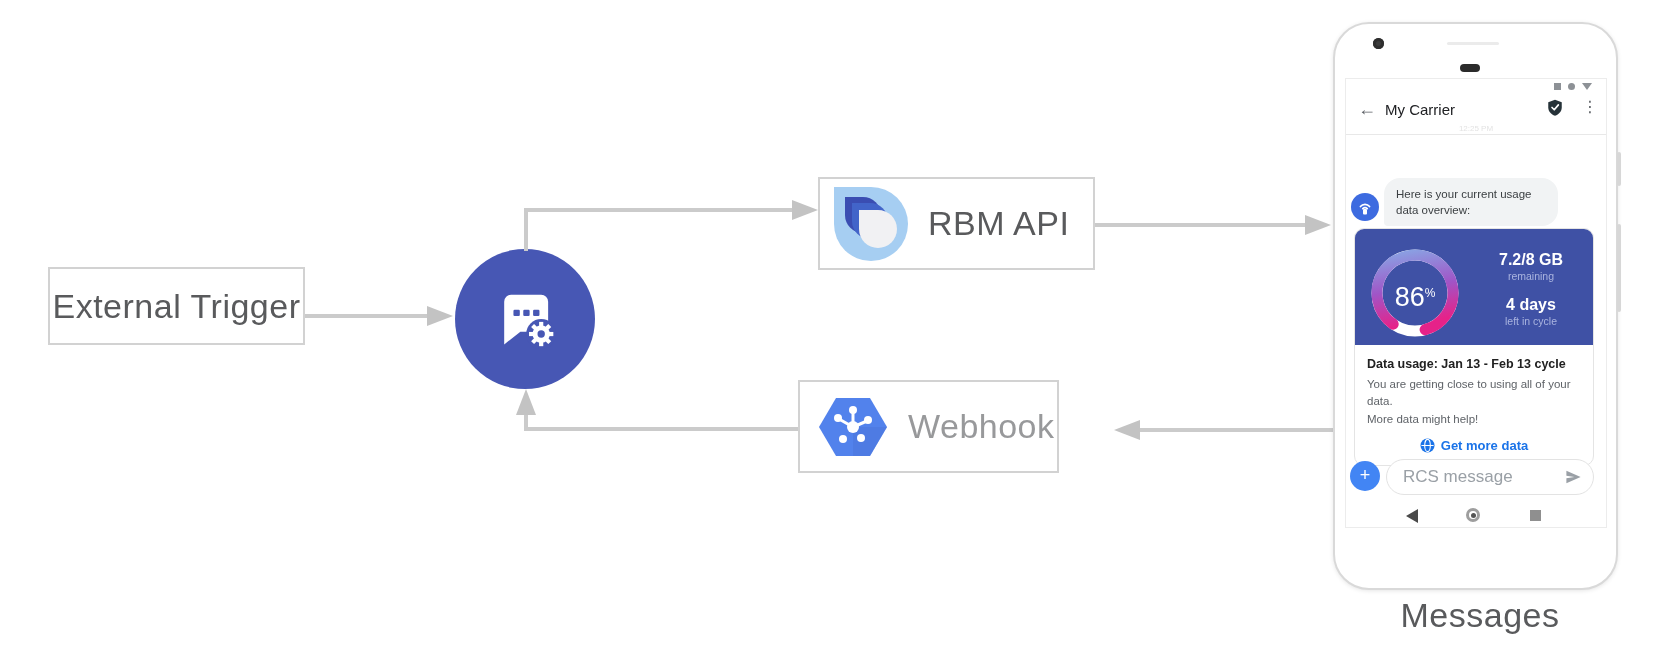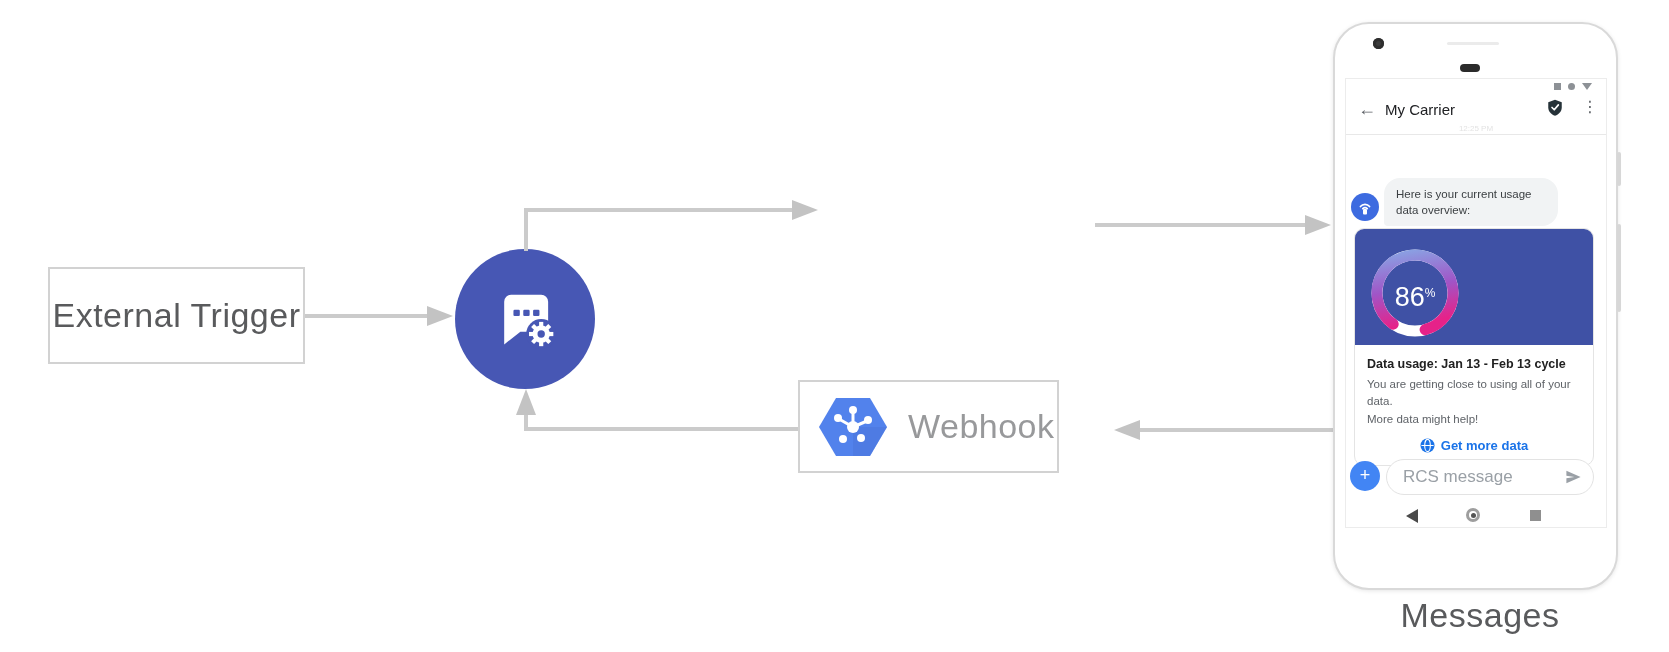--- a/index.html
+++ b/index.html
@@ -88,21 +88,21 @@
     border-top:7px solid transparent; border-bottom:7px solid transparent; border-right:12px solid #4a4a4a; }
   .nav-home { position:absolute; left:120px; top:1px; width:14px; height:14px; border:3px solid #9e9e9e; border-radius:50%; }
   .nav-home::after { content:""; position:absolute; left:1.5px; top:1.5px; width:5px; height:5px; border-radius:50%; background:#555; }
   .nav-recents { position:absolute; left:184px; top:3px; width:11px; height:11px; background:#8f8f8f; }
 </style>
 </head>
 <body>
 
 <div id="stage">
 
-  <div class="dbox" style="left:48px; top:267px; width:257px; height:97px; justify-content:center;">
+  <div class="dbox" style="left:48px; top:267px; width:257px; height:78px; justify-content:center;">
     <span class="dlabel">External Trigger</span>
   </div>
 
   <div class="hline" style="left:305px; top:314px; width:124px;"></div>
   <div class="ah right" style="left:427px; top:306px;"></div>
 
   <div class="agent-circle">
     <svg width="74" height="74" viewBox="0 0 64 64">
       <path d="M20 11 h26 a6 6 0 0 1 6 6 v20 a6 6 0 0 1 -6 6 H28 L14 54 V17 a6 6 0 0 1 6 -6 z" fill="#ffffff"></path>
       <rect x="22" y="24" width="5.5" height="5.5" rx="1" fill="#4757b4"></rect>
@@ -137,20 +137,29 @@
         <circle cx="46" cy="45" r="7.5"></circle>
       </g>
       <circle cx="46" cy="45" r="3.2" fill="#4757b4"></circle>
     </svg>
   </div>
 
   <div class="vline" style="left:524px; top:210px; height:41px;"></div>
   <div class="hline" style="left:524px; top:208px; width:268px;"></div>
   <div class="ah right" style="left:792px; top:200px;"></div>
 
+  <div class="dbox" style="left:818px; top:177px; width:277px; height:93px;">
+    <div class="api-logo">
+      <div class="drop" style="left:2px; top:3px; width:74px; height:74px; background:#a6cef2;"></div>
+      <div class="drop" style="left:13px; top:13px; width:36px; height:36px; background:#3a4db2;"></div>
+      <div class="drop" style="left:20px; top:19px; width:36px; height:36px; background:#4264c9;"></div>
+      <div class="drop" style="left:27px; top:26px; width:38px; height:38px; background:#f1f1f3;"></div>
+    </div>
+    <span class="dlabel" style="margin-left:16px;">RBM API</span>
+  </div>
 
   <div class="hline" style="left:1095px; top:223px; width:212px;"></div>
   <div class="ah right" style="left:1305px; top:215px;"></div>
 
   <div class="dbox" style="left:798px; top:380px; width:261px; height:93px;">
     <svg width="78" height="70" viewBox="0 0 78 70" style="margin-left:14px; flex:none;">
       <polygon points="5,35 22,6 56,6 73,35 56,64 22,64" fill="#5282ec"></polygon>
       <polygon points="39,35 73,35 56,64 39,64" fill="#4a76dd" opacity="0.55"></polygon>
       <g fill="#ffffff" stroke="#ffffff">
         <line x1="39" y1="35" x2="39" y2="20" stroke-width="3"></line>
@@ -228,20 +237,27 @@
                 </linearGradient>
               </defs>
               <circle cx="52" cy="52" r="38" fill="none" stroke="#ffffff" stroke-width="11"></circle>
               <circle cx="52" cy="52" r="38" fill="none" stroke="url(#gaugeGrad)" stroke-width="11" pathLength="100" stroke-dasharray="86 14" stroke-linecap="round" transform="rotate(125 52 52)"></circle>
             </svg>
           </div>
           <div class="gauge-label">
             <span class="pct">86</span>
               <span class="pct-sym">%</span>
           </div>
+          <div class="card-col">
+            <div class="cc-big">7.2/8 GB</div>
+            <div class="cc-small">remaining</div>
+            <div class="cc-gap"></div>
+            <div class="cc-big">4 days</div>
+            <div class="cc-small">left in cycle</div>
+          </div>
         </div>
         <div class="card-white">
           <div class="cw-title">Data usage: Jan 13 - Feb 13 cycle</div>
           <div class="cw-body">
             <span>You are getting close to using all of your data.</span><br>
             <span>More data might help!</span>
           </div>
           <div class="cw-action">
             <svg width="15" height="15" viewBox="0 0 16 16">
               <circle cx="8" cy="8" r="7.5" fill="#1a73e8"></circle>

